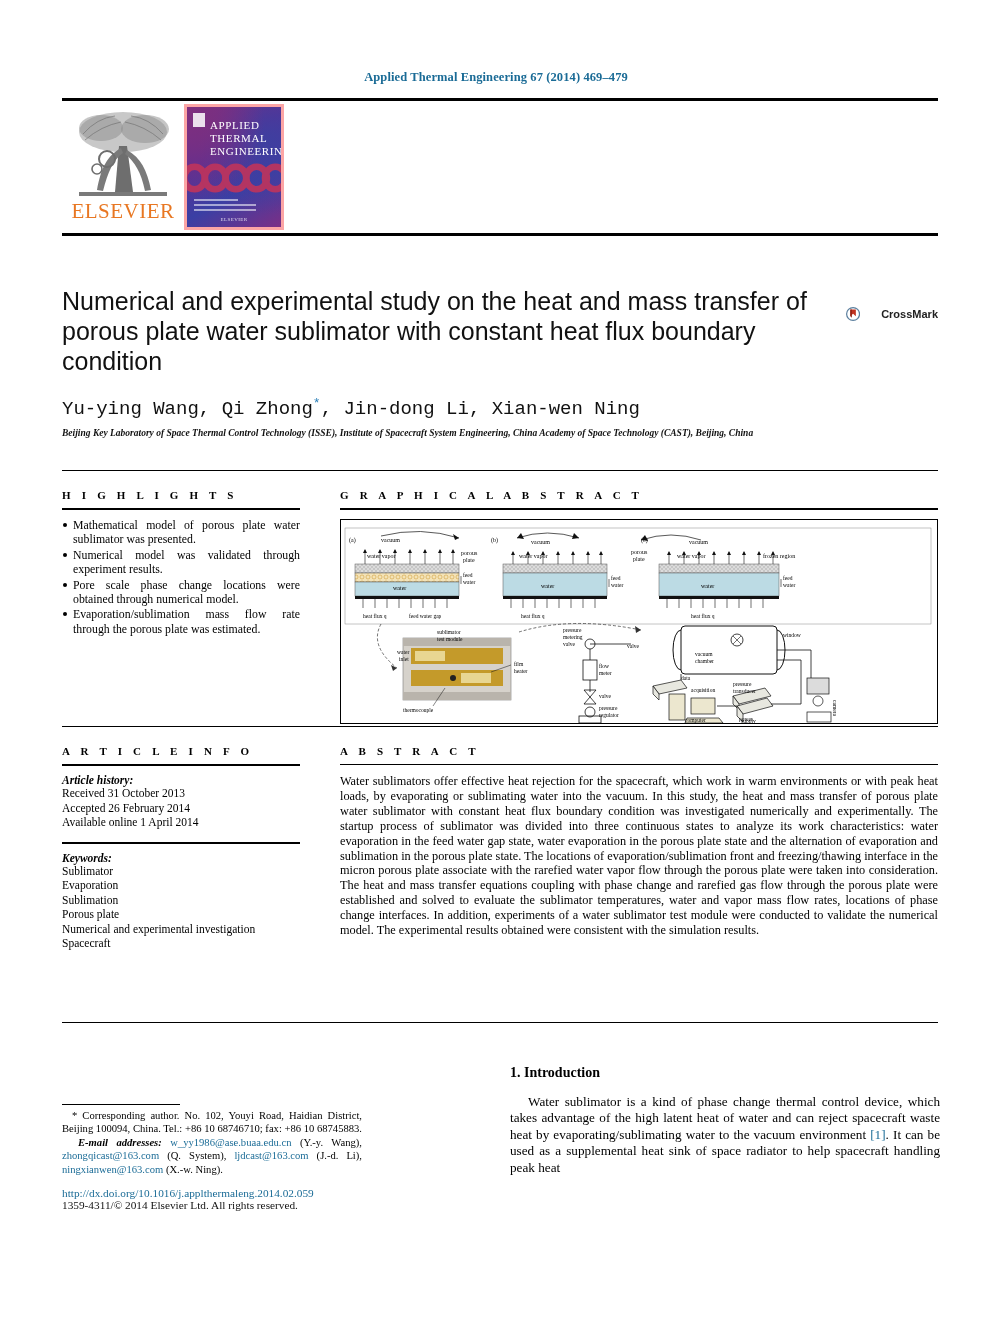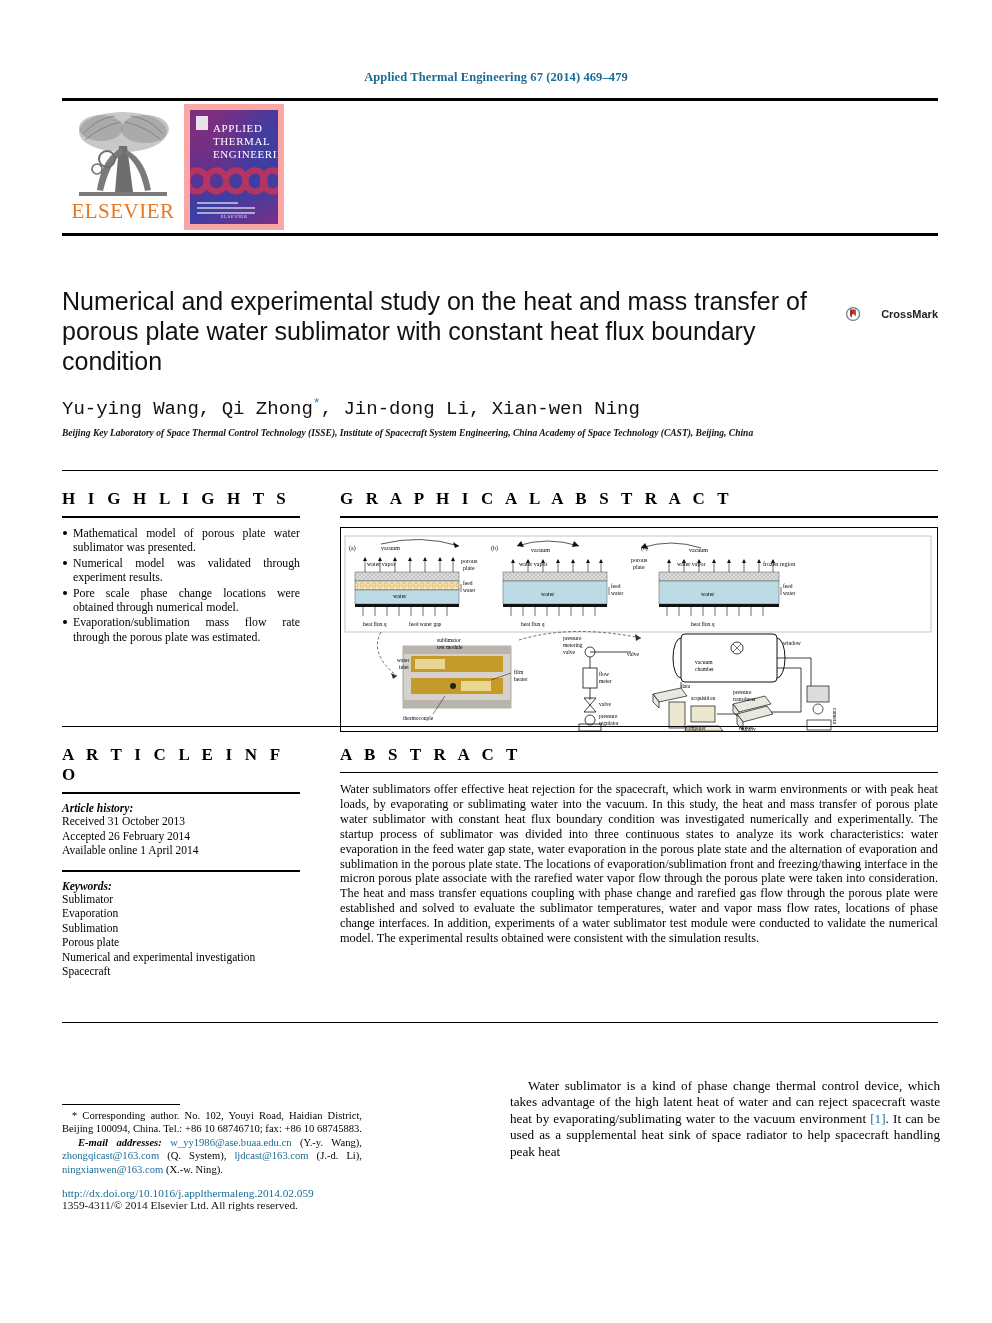--- a/index.html
+++ b/index.html
@@ -109,21 +109,21 @@
   .journal-home {
     font-family: "Liberation Sans", sans-serif;
     font-size: 12.5px;
     color: #222;
     letter-spacing: 1.4px;
   }
   .cover-thumb {
     width: 100px;
     flex: 0 0 100px;
     position: relative;
-    border: 6px solid #fca5a5;
+    border: 3px solid #fca5a5;
     box-sizing: border-box;
     overflow: hidden;
     background: #ec4899;
   }
   .cover-bg {
     position: absolute;
     left: 0; top: 0; right: 0; bottom: 0;
     background:
       radial-gradient(ellipse at 20% 10%, #7a2f80 0%, rgba(122,47,128,0) 55%),
       radial-gradient(ellipse at 85% 30%, #3e3fa0 0%, rgba(62,63,160,0) 60%),
@@ -240,21 +240,21 @@
     width: 238px;
   }
   .col-right {
     position: absolute;
     left: 340px;
     width: 598px;
   }
   .sechead {
     font-family: "Liberation Serif", serif;
     font-weight: bold;
-    font-size: 17px;
+    font-size: 11px;
     letter-spacing: 4.2px;
     color: #000;
     text-transform: uppercase;
   }
   .sec-rule {
     height: 2px;
     background: #000;
     margin-top: 7px;
   }
   .sec-rule.thin {
@@ -735,20 +735,21 @@
 
   <div class="col-right" style="top:745px;">
     <div class="sechead">A B S T R A C T</div>
     <div class="sec-rule thin"></div>
     <div class="abstract-text">Water sublimators offer effective heat rejection for the spacecraft, which work in warm environments or with peak heat loads, by evaporating or sublimating water into the vacuum. In this study, the heat and mass transfer of porous plate water sublimator with constant heat flux boundary condition was investigated numerically and experimentally. The startup process of sublimator was divided into three continuous states to analyze its work characteristics: water evaporation in the feed water gap state, water evaporation in the porous plate state and the alternation of evaporation and sublimation in the porous plate state. The locations of evaporation/sublimation front and freezing/thawing interface in the micron porous plate associate with the rarefied water vapor flow through the porous plate were taken into consideration. The heat and mass transfer equations coupling with phase change and rarefied gas flow through the porous plate were established and solved to evaluate the sublimator temperatures, water and vapor mass flow rates, locations of phase change interfaces. In addition, experiments of a water sublimator test module were conducted to validate the numerical model. The experimental results obtained were consistent with the simulation results.</div>
   </div>
 
   <div class="hr-main" style="top:1022px;"></div>
 
   <div class="col-right" style="top:1065px; width:430px; left:510px;">
+    <div class="intro-head">1. Introduction</div>
     <div class="intro-p"><span>Water sublimator is a kind of phase change thermal control device, which takes advantage of the high latent heat of water and can reject spacecraft waste heat by evaporating/sublimating water to the vacuum environment </span><span class="ref">[1]</span><span>. It can be used as a supplemental heat sink of space radiator to help spacecraft handling peak heat</span></div>
   </div>
 
   <div style="position:absolute; left:62px; top:1104px; width:300px;">
     <div class="foot-rule"></div>
     <div class="footnote">
       <span style="padding-left:10px;">*</span><span> Corresponding author. No. 102, Youyi Road, Haidian District, Beijing 100094, China. Tel.: +86 10 68746710; fax: +86 10 68745883.</span>
     </div>
     <div class="footnote" style="text-indent:16px;">
       <span class="em">E-mail addresses:</span>

